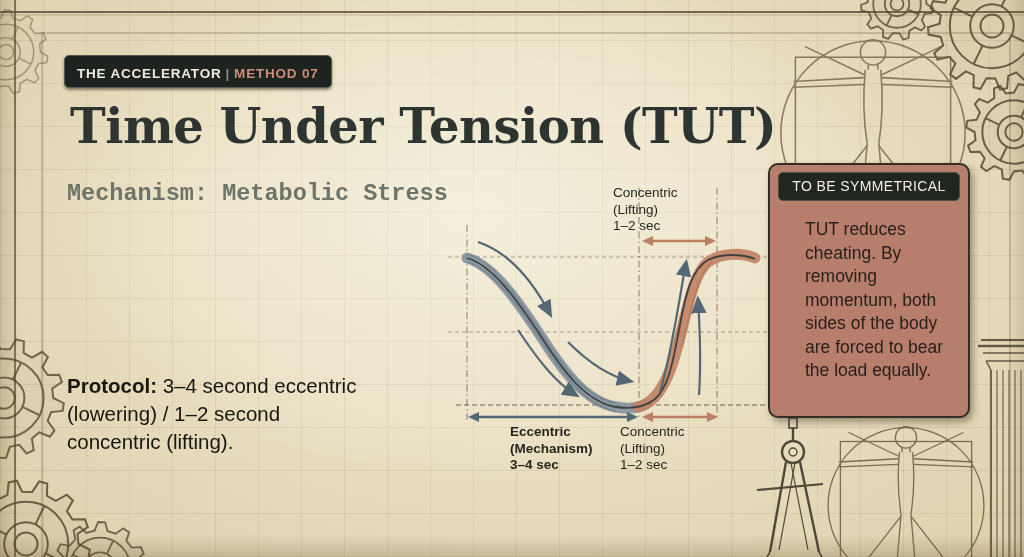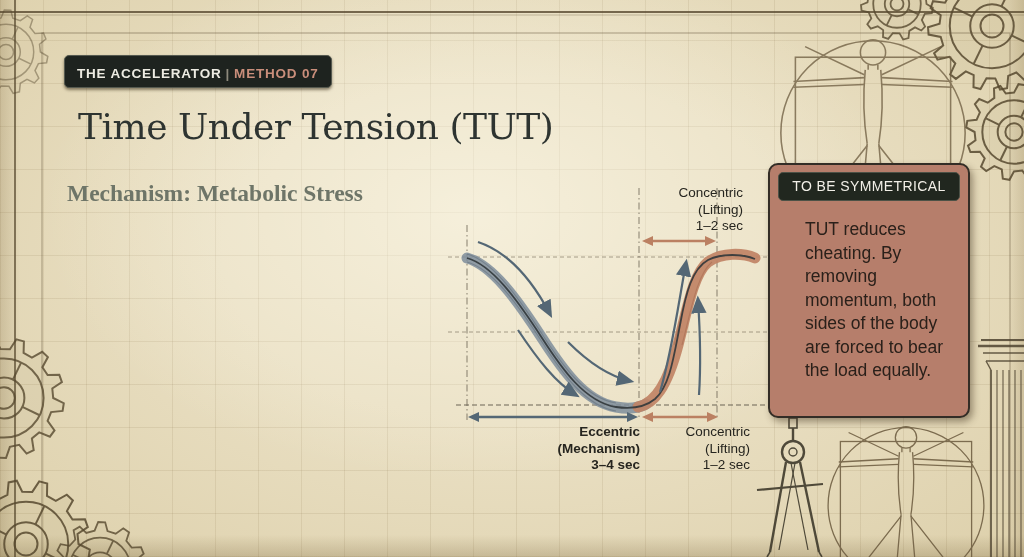--- a/index.html
+++ b/index.html
@@ -25,36 +25,36 @@
     border:1px solid #565a50;border-radius:5px;
     box-shadow:0 2px 3px rgba(40,30,10,.5);
     padding:10px 12px 6px 12px;
     font-size:13.5px;font-weight:bold;letter-spacing:.8px;
     color:var(--c-badge_text);white-space:nowrap;
   }
   #badge .sep{color:#8d8a7c;padding:0 4px;}
   #badge .method{color:var(--c-badge_method);}
   
   #title{
-    left:66px;top:94px;z-index:2;margin:12px;
-    font-family:"DejaVu Serif",serif;font-weight:normal;
-    font-size:36px;color:var(--c-title_text);letter-spacing:-0.5px;
+    left:66px;top:94px;z-index:2;margin:4px;
+    font-family:"DejaVu Serif",serif;font-weight:bold;
+    font-size:48px;color:var(--c-title_text);letter-spacing:-0.5px;
   }
   #mechanism{
     left:67px;top:180px;z-index:2;margin:0;
-    font-family:Liberation Serif, serif;font-weight:bold;
+    font-family:Liberation Mono, monospace;font-weight:bold;
     font-size:23.5px;color:var(--c-mechanism_text);
   }
   #description{left:67px;top:237px;z-index:2;font-size:20.5px;line-height:28px;color:var(--c-body_text);}
   #protocol{left:67px;top:372px;z-index:2;font-size:20.5px;line-height:28px;color:var(--c-body_text);}
   #protocol b{font-weight:bold;}
   
   #diagram{left:440px;top:180px;z-index:2;}
   .diag-label{
-    position:absolute;z-index:2;width:130px;text-align:right;
+    position:absolute;z-index:2;width:130px;text-align:left;
     font-size:13.5px;line-height:16.5px;color:#26251f;
   }
   #diag-label-top{left:613px;top:185px;}
   #diag-label-bl{left:510px;top:424px;font-weight:bold;}
   #diag-label-br{left:620px;top:424px;}
   .dashdot{stroke:#6a6353;stroke-width:1;stroke-dasharray:7 3 1.5 3;opacity:.8;}
   .hdash{stroke:#847b66;stroke-width:1;stroke-dasharray:4 3;opacity:.7;}
   .hdash-dark{stroke:#4a4538;stroke-width:1.2;stroke-dasharray:5 3;opacity:.8;}
   .curve-blue{stroke:var(--c-eccentric);stroke-width:11;fill:none;stroke-linecap:round;opacity:.85;}
   .curve-salmon{stroke:var(--c-concentric);stroke-width:11;fill:none;stroke-linecap:round;opacity:.92;}
@@ -223,20 +223,25 @@
     </svg>
 
   <div id="badge" class="abs">
     <span>THE ACCELERATOR</span><span class="sep">|</span><span class="method">METHOD 07</span>
   </div>
 
   <h1 id="title" class="abs">Time Under Tension (TUT)</h1>
   <h2 id="mechanism" class="abs">Mechanism: Metabolic Stress</h2>
 
 
+  <div id="protocol" class="abs">
+    <div><b>Protocol:</b> <span>3–4 second eccentric</span></div>
+    <div>(lowering) / 1–2 second</div>
+    <div>concentric (lifting).</div>
+  </div>
 
   <svg id="diagram" class="abs" width="340" height="300">
     <defs>
       <marker id="mBlue" markerWidth="9" markerHeight="9" refX="6" refY="3.5" orient="auto">
         <path d="M0,0 L8,3.5 L0,7 z" class="head-blue"></path>
       </marker>
     </defs>
     <g>
       <line class="hdash" x1="8" y1="77" x2="332" y2="77"></line>
       <line class="hdash" x1="8" y1="152" x2="332" y2="152"></line>

